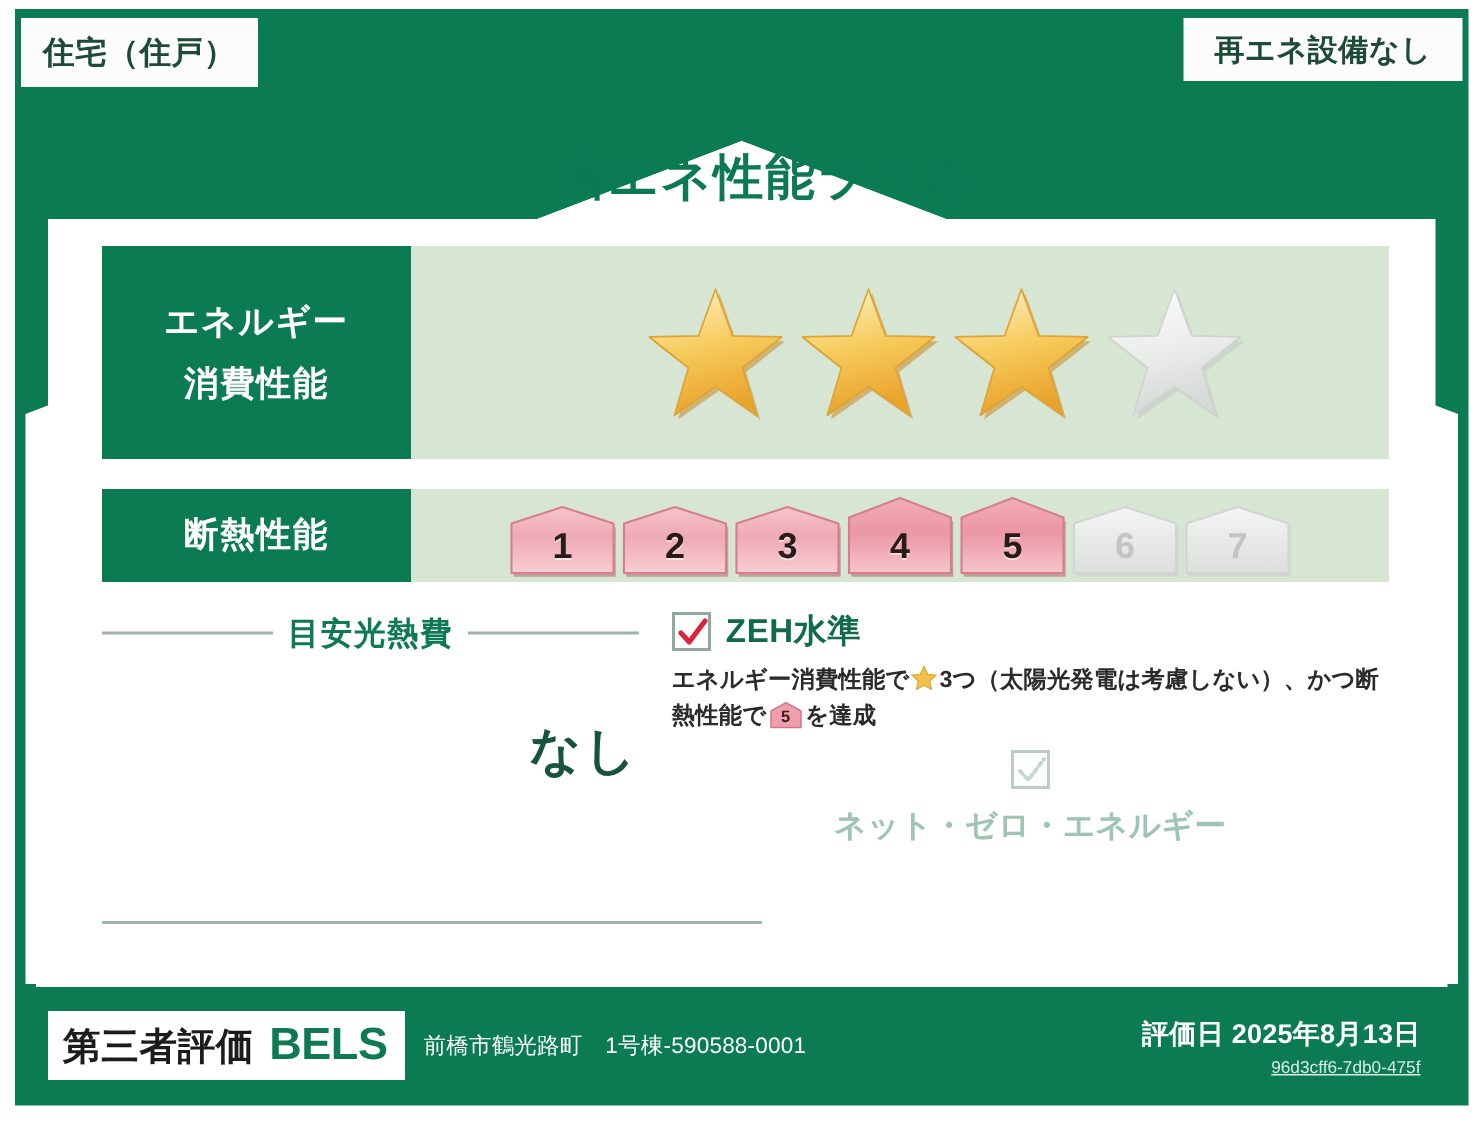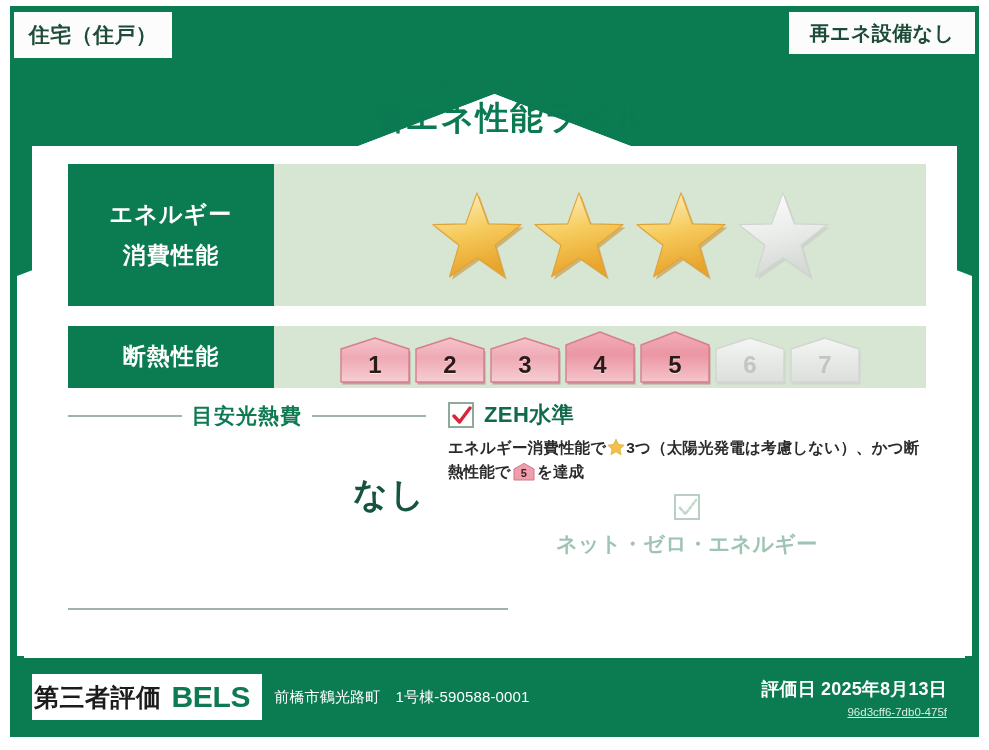--- a/index.html
+++ b/index.html
@@ -144,21 +144,21 @@
     font-size: 24px;
     font-weight: 700;
     color: #2b1a1a;
     text-shadow: 0 1px 0 rgba(255,255,255,.55);
   }
   .grade.off .num { color: #c2c6c2; text-shadow: none; }
 
   
   .info {
     position: absolute;
-    left: 36px; top: 252px;
+    left: 36px; top: 258px;
     width: 858px; height: 230px;
     display: flex;
   }
   .info-left { width: 455px; position: relative; }
   .info-right { flex: 1 1 auto; position: relative; padding-left: 22px; }
 
   .cost-head {
     display: flex; align-items: center;
     gap: 10px;
     margin-top: 4px;
@@ -226,21 +226,21 @@
     width: 925px; height: 66px;
     z-index: 5;
     display: flex;
     align-items: center;
   }
   .bels-badge {
     background: #ffffff;
     height: 46px;
     display: flex;
     align-items: center;
-    padding: 0 12px 0 2px;
+    padding: 0 12px 0 10px;
     gap: 10px;
     flex: 0 0 auto;
   }
   .bels-jp {
     font-size: 25px; font-weight: 700; color: #1c1c1c;
     letter-spacing: 0.02em;
   }
   .bels-en {
     font-size: 30px; font-weight: 700; color: #0e7a52;
     letter-spacing: -0.01em;

